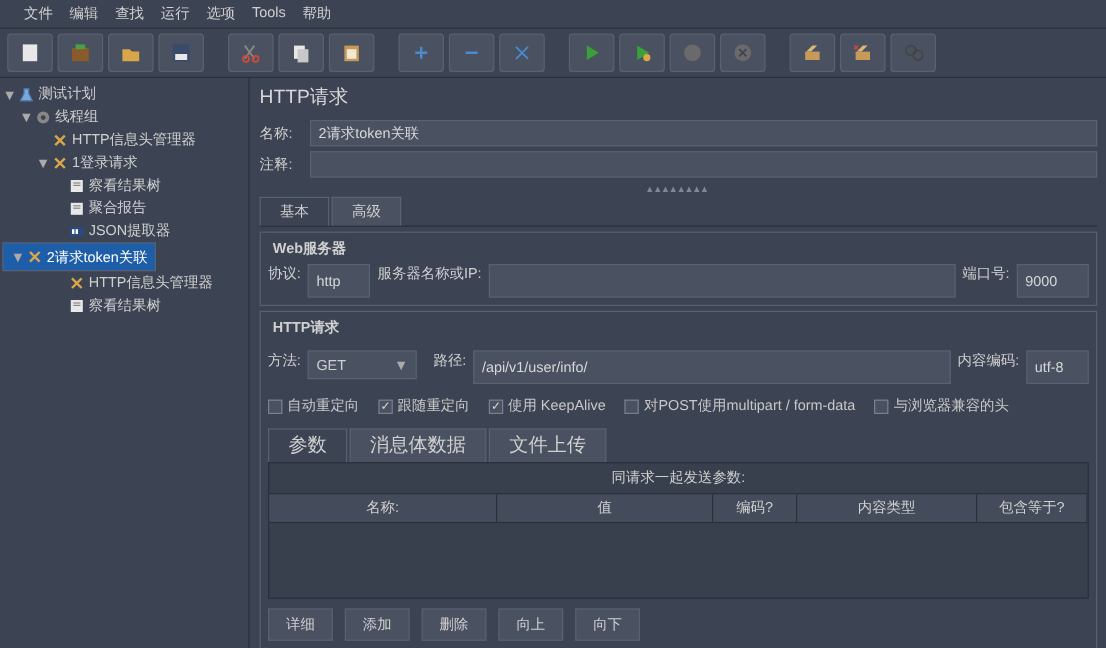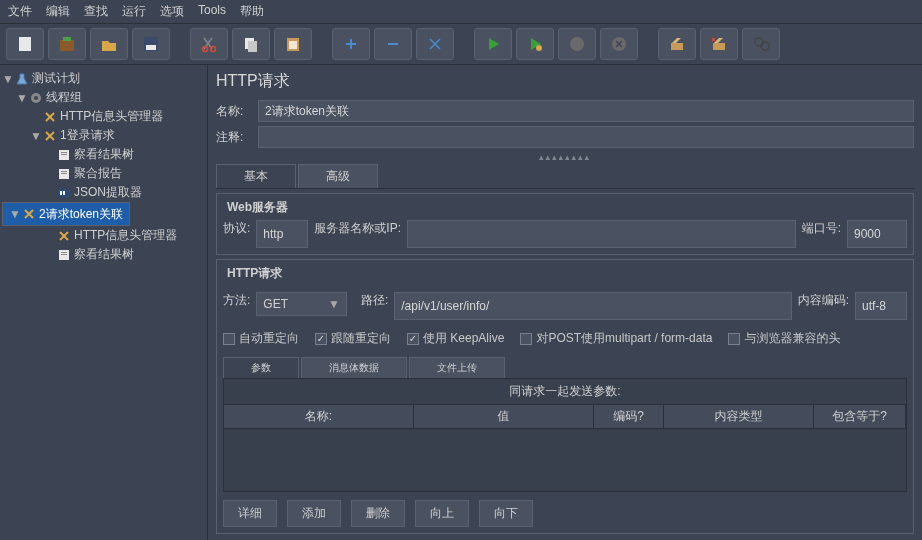--- a/index.html
+++ b/index.html
@@ -1,51 +1,51 @@
 <!DOCTYPE html>
 <html><head>
 <meta charset="utf-8">
 <style>
 * { box-sizing: border-box; margin: 0; padding: 0; font-family: "Microsoft YaHei", sans-serif; font-size: 12px; }
 body { background: #3c4352; color: #d0d0d0; width: 922px; height: 540px; overflow: hidden; }
-.menubar { background: #3c4352; padding: 3px 8px; display: flex; gap: 14px; border-bottom: 1px solid #2a2f3a; text-align: right; }
+.menubar { background: #3c4352; padding: 3px 20px; display: flex; gap: 14px; border-bottom: 1px solid #2a2f3a; text-align: right; }
 .menubar span { color: #d0d0d0; cursor: default; }
 .toolbar { background: #3c4352; padding: 4px 6px; display: flex; gap: 4px; align-items: center; border-bottom: 1px solid #2a2f3a; }
 .tb-btn { width: 38px; height: 32px; background: #4a5160; border: 1px solid #5a6170; border-radius: 3px; display: flex; align-items: center; justify-content: center; }
 .tb-sep { width: 12px; }
 .main { display: flex; height: calc(100% - 62px); }
 .tree { width: 208px; background: #3c4352; border-right: 1px solid #2a2f3a; padding: 4px 2px; overflow: auto; }
 .tree-item { display: flex; align-items: center; gap: 3px; padding: 1px 2px; white-space: nowrap; }
 .tree-item.sel { background: #1e5da8; color: #fff; }
 .tw { display: inline-block; width: 10px; text-align: center; color: #aaa; }
 .indent-0 { padding-left: 0; } .indent-1 { padding-left: 14px; } .indent-2 { padding-left: 28px; } .indent-3 { padding-left: 42px; }
 .ico { width: 14px; height: 14px; display: inline-flex; align-items: center; justify-content: center; }
 .content { flex: 1; padding: 6px 8px 8px 8px; overflow: auto; }
 .title { font-size: 16px; color: #d8d8d8; margin-bottom: 8px; }
 .row { display: flex; align-items: center; gap: 6px; margin-bottom: 4px; }
 .lbl { min-width: 36px; color: #d0d0d0; }
 input[type=text], select { background: #4a5160; border: 1px solid #5a6170; color: #d8d8d8; padding: 3px 6px; height: 22px; }
 input[type=text] { flex: 1; }
 .drag-split { text-align: center; color: #808894; font-size: 9px; letter-spacing: 2px; margin: 2px 0; user-select: none; }
 .tabs { display: flex; border-bottom: 1px solid #2a2f3a; }
-.tab { padding: 3px 27px; background: #4a5160; border: 1px solid #5a6170; border-bottom: none; margin-right: 2px; }
+.tab { padding: 3px 16px; background: #4a5160; border: 1px solid #5a6170; border-bottom: none; margin-right: 2px; }
 .tab.active { background: #3c4352; }
 .fieldset { border: 1px solid #5a6170; margin-top: 4px; padding: 6px; }
 .fieldset .legend { margin-top: -14px; background: #3c4352; display: inline-block; padding: 0 4px; color: #d0d0d0; font-weight: bold; }
 .fs-row { display: flex; align-items: flex-start; gap: 6px; margin-top: 4px; }
 .fs-row .lbl2 { color: #d0d0d0; }
 .fs-row input { background: #4a5160; border: 1px solid #5a6170; color: #d8d8d8; padding: 13px 6px; height: 22px; }
 .sel { background: #4a5160; border: 1px solid #5a6170; display: inline-flex; align-items: center; padding: 0 6px; height: 24px; }
 .sel .arrow { margin-left: 40px; color: #aaa; }
 .chk-row { display: flex; align-items: center; gap: 16px; margin-top: 10px; text-align: center; }
 .chk { display: flex; align-items: center; gap: 4px; font-size: 11px; color: #c8c8c8; }
 .chk .box { width: 12px; height: 12px; border: 1px solid #7a8090; background: #4a5160; display: inline-flex; align-items: center; justify-content: center; font-size: 10px; }
 .chk .box.on::after { content: "✓"; color: #d8d8d8; }
 .param-tabs { display: flex; margin-top: 10px; }
-.param-tabs .tab { font-size: 10px; }
+.param-tabs .tab { font-size: 16px; }
 .param-area { border: 1px solid #2a2f3a; background: #383f4d; }
 .param-title { text-align: center; padding: 4px; color: #d0d0d0; border-bottom: 1px solid #2a2f3a; }
 .param-head { display: flex; background: #444b5a; border-bottom: 1px solid #2a2f3a; }
 .param-head div { padding: 3px 4px; text-align: center; border-right: 1px solid #2a2f3a; }
 .ph1{flex:0 0 190px}.ph2{flex:0 0 180px}.ph3{flex:0 0 70px}.ph4{flex:0 0 150px}.ph5{flex:1}
 .param-body { height: 62px; }
 .btn-row { display: flex; gap: 10px; margin-top: 8px; }
 .btn { background: #4a5160; border: 1px solid #5a6170; padding: 4px 14px; color: #d0d0d0; }
 svg { display: block; }
 </style>

